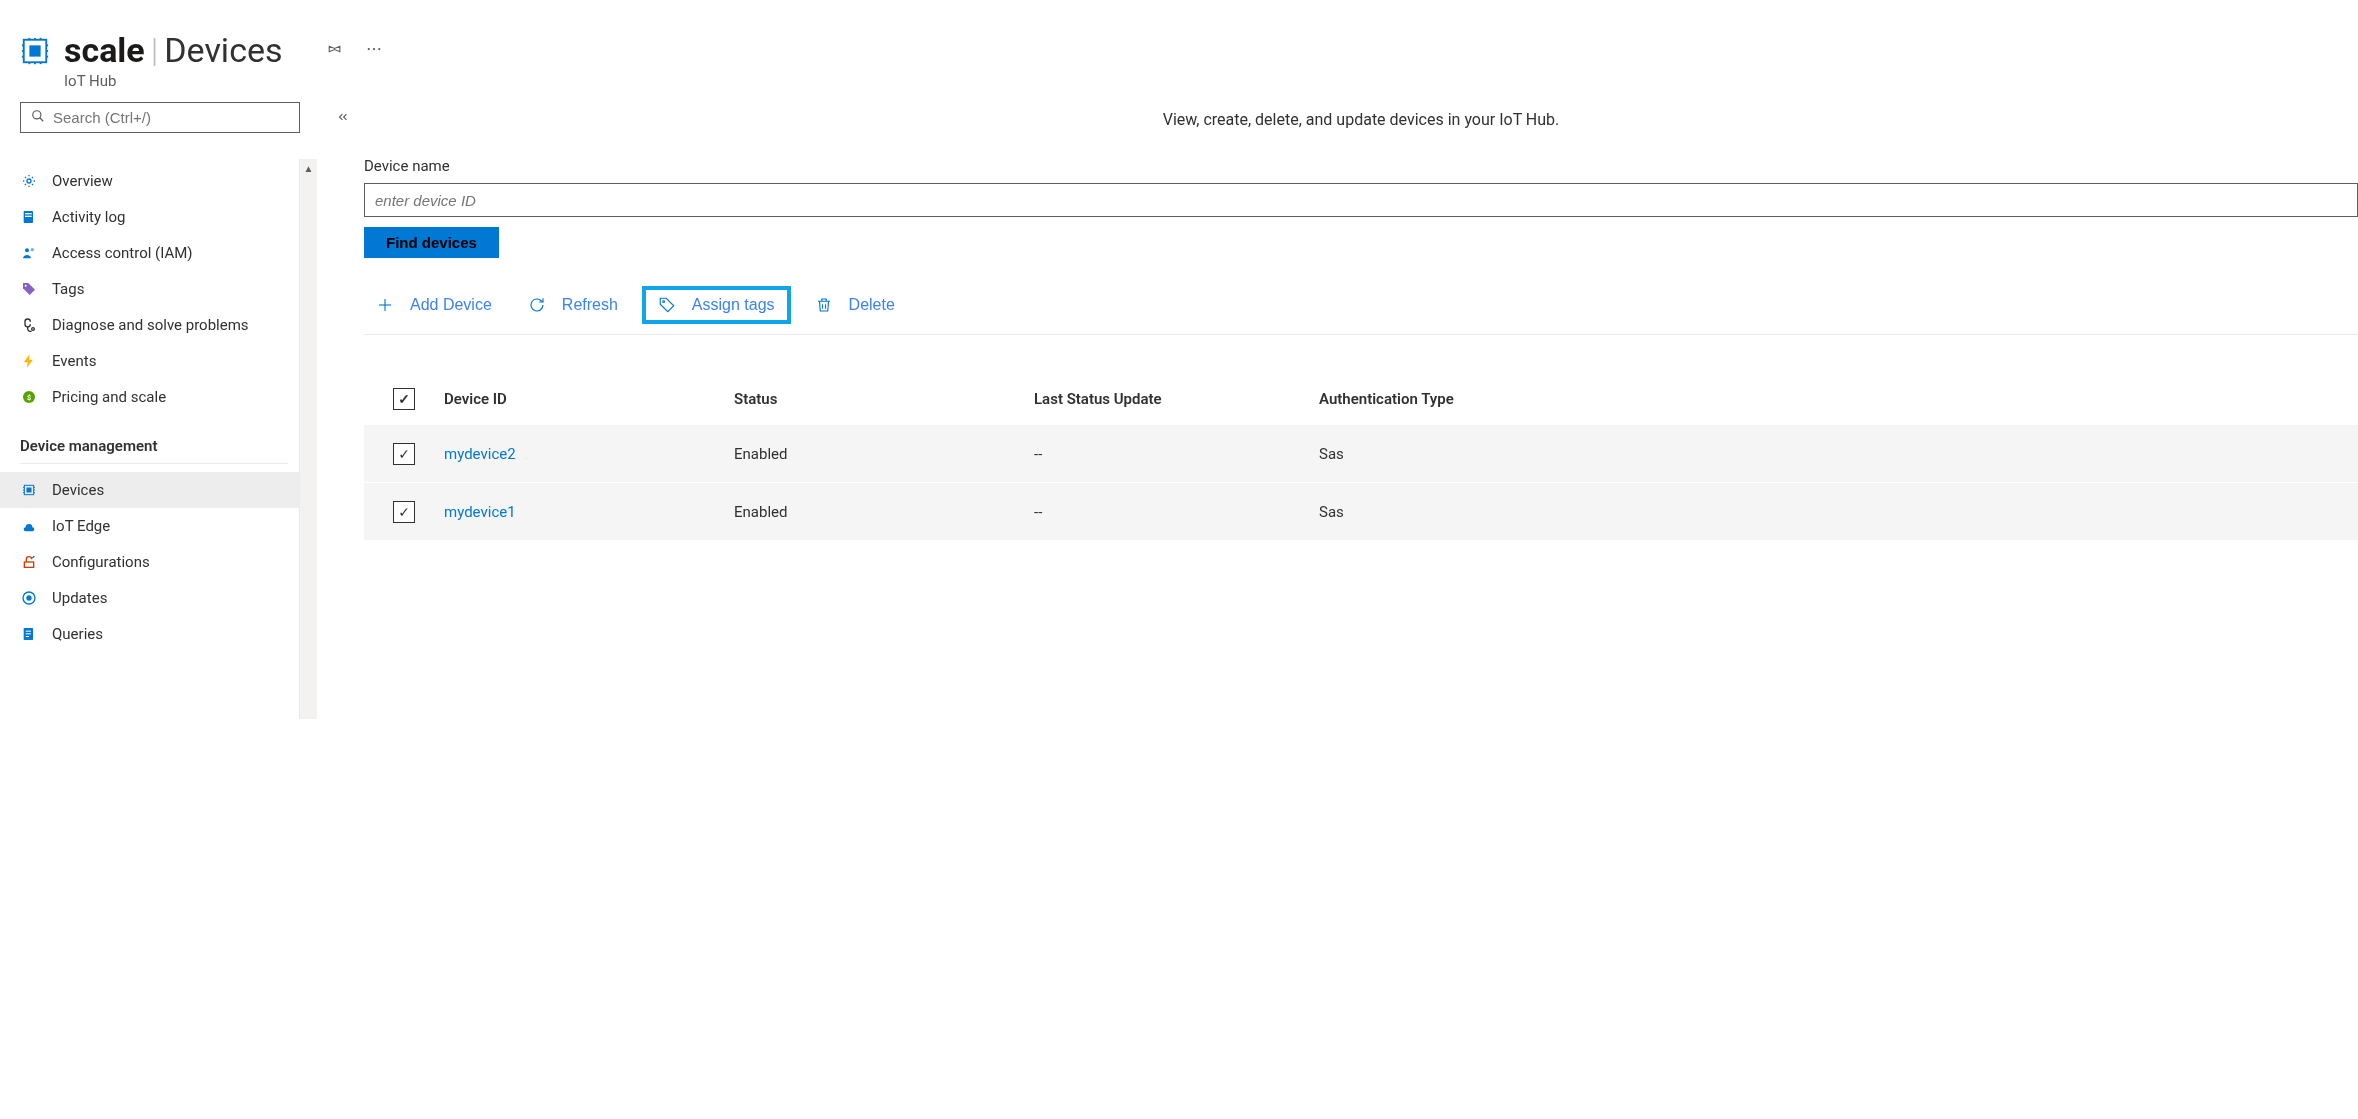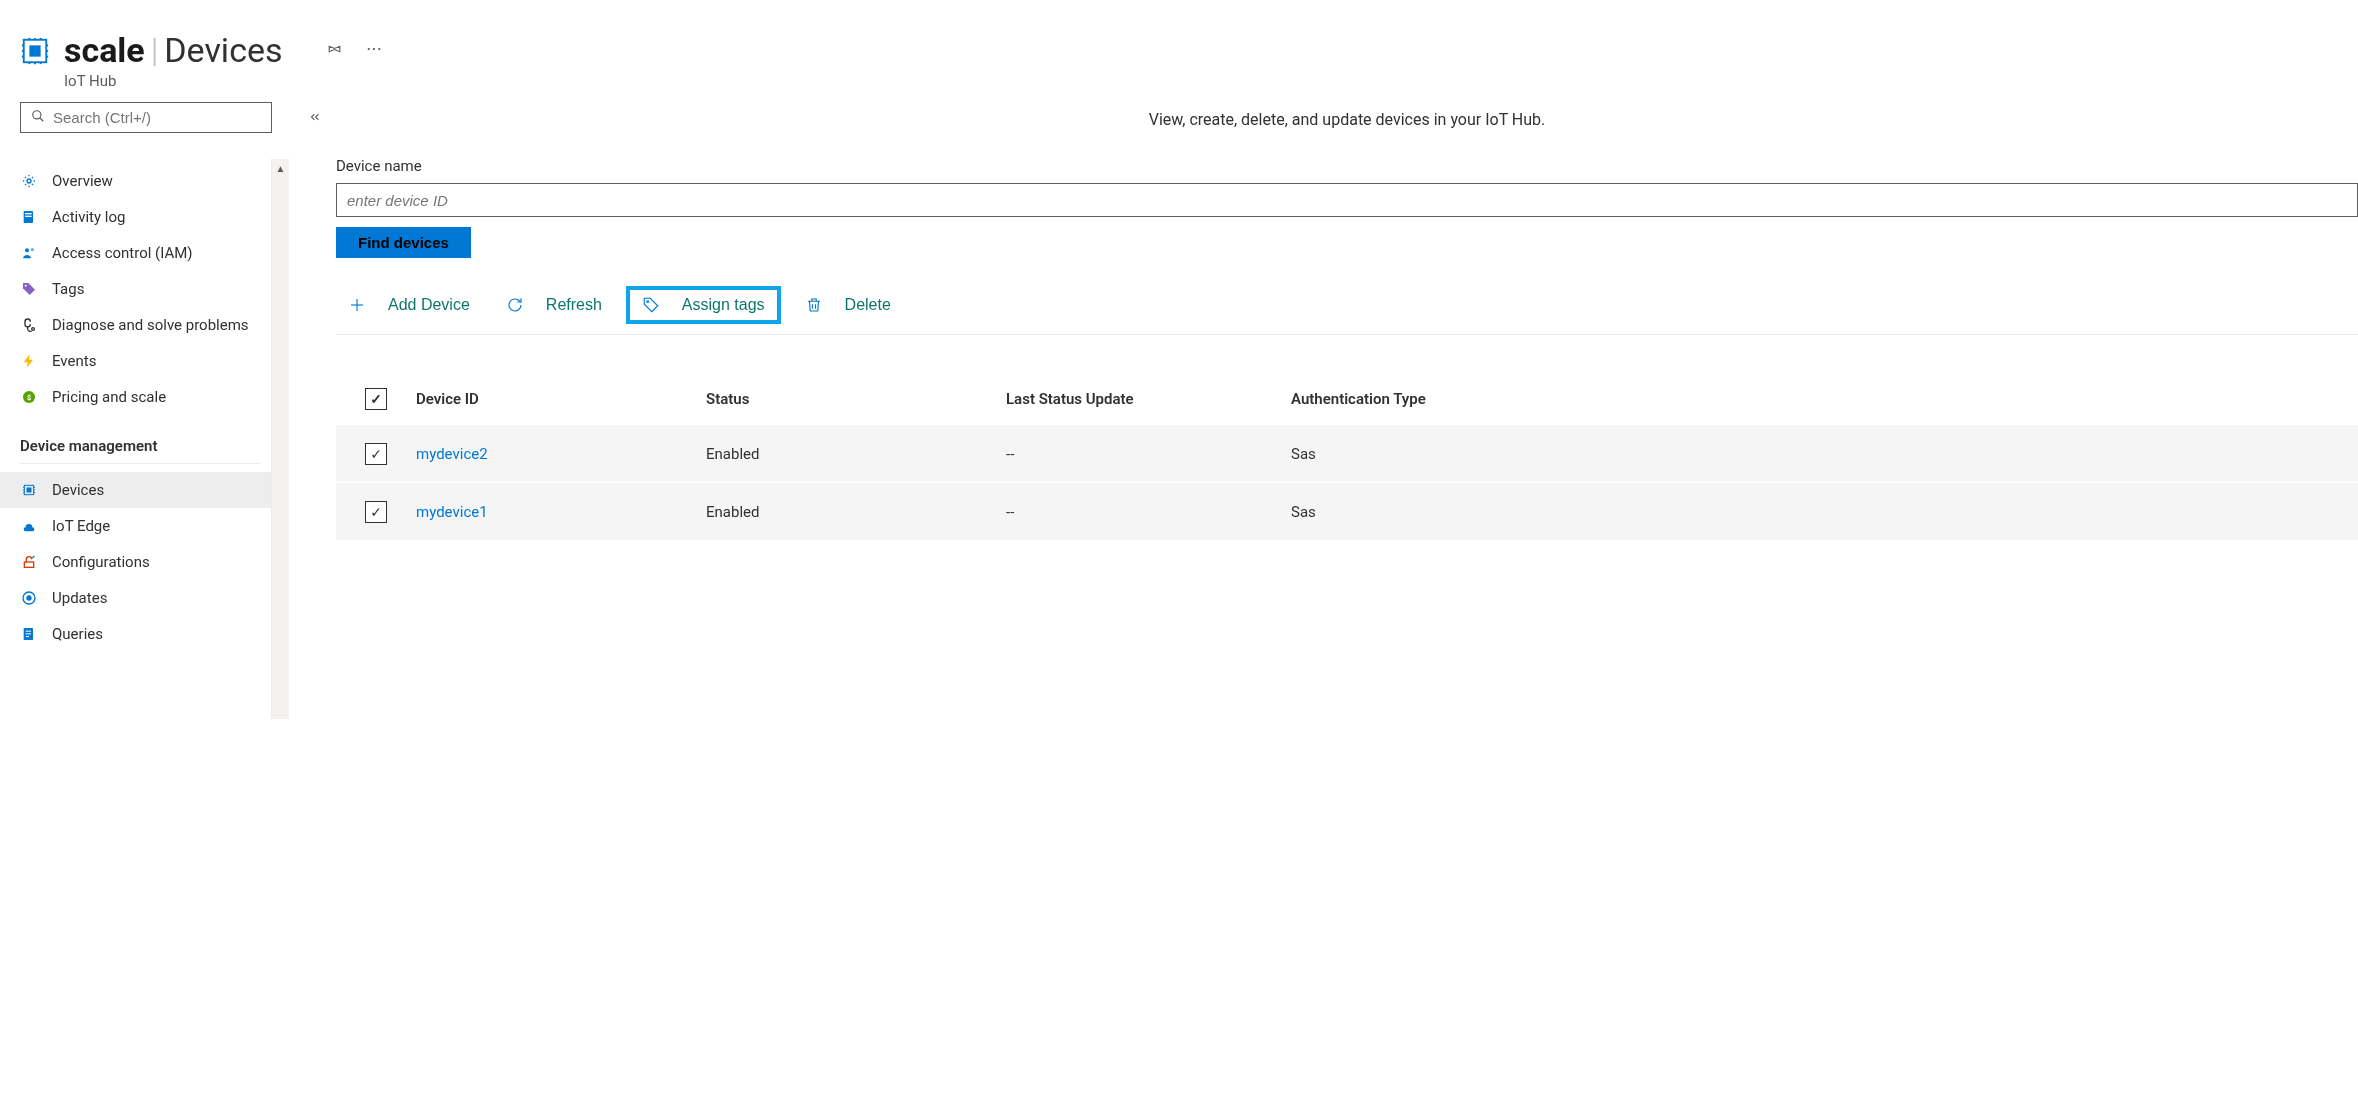--- a/index.html
+++ b/index.html
@@ -27,21 +27,21 @@
   .header-title-line { display: flex; align-items: baseline; gap: 6px; }
   .header-title-bold { font-size: 34px; font-weight: 700; color: #1b1a19; }
   .header-title-sep { font-size: 34px; font-weight: 300; color: #bdbdbd; }
   .header-title-sub { font-size: 34px; font-weight: 400; color: #323130; }
   .header-subtitle { font-size: 15px; color: #605e5c; margin-top: 2px; }
   .header-actions { display: flex; align-items: center; gap: 22px; margin-left: 28px; margin-top: 10px; cursor: pointer; }
   .pin-icon, .more-icon { color: #605e5c; }
 
   .body-row { display: flex; width: 100%; }
   .sidebar {
-    width: 288px;
+    width: 316px;
     padding: 0 0 0 20px;
     flex-shrink: 0;
     position: relative;
   }
   .search-wrap {
     border: 1px solid #605e5c;
     display: flex;
     align-items: center;
     padding: 6px 10px;
     margin-right: 16px;
@@ -134,24 +134,24 @@
     display: flex;
     align-items: center;
     gap: 12px;
     margin-top: 28px;
     padding-bottom: 10px;
     border-bottom: 1px solid #edebe9;
   }
   .tool-btn {
     display: flex;
     align-items: center;
-    gap: 22px;
+    gap: 16px;
     padding: 6px 12px;
     font-size: 16px;
-    color: #0f766e;
+    color: #3b82f6;
     cursor: pointer;
     border: none;
     background: transparent;
   }
   .tool-btn .tool-icon { color: #0078d4; display:flex; }
   .tool-highlight {
     border: 4px solid #0ea5e9;
     padding: 2px 10px;
   }
   .table {

